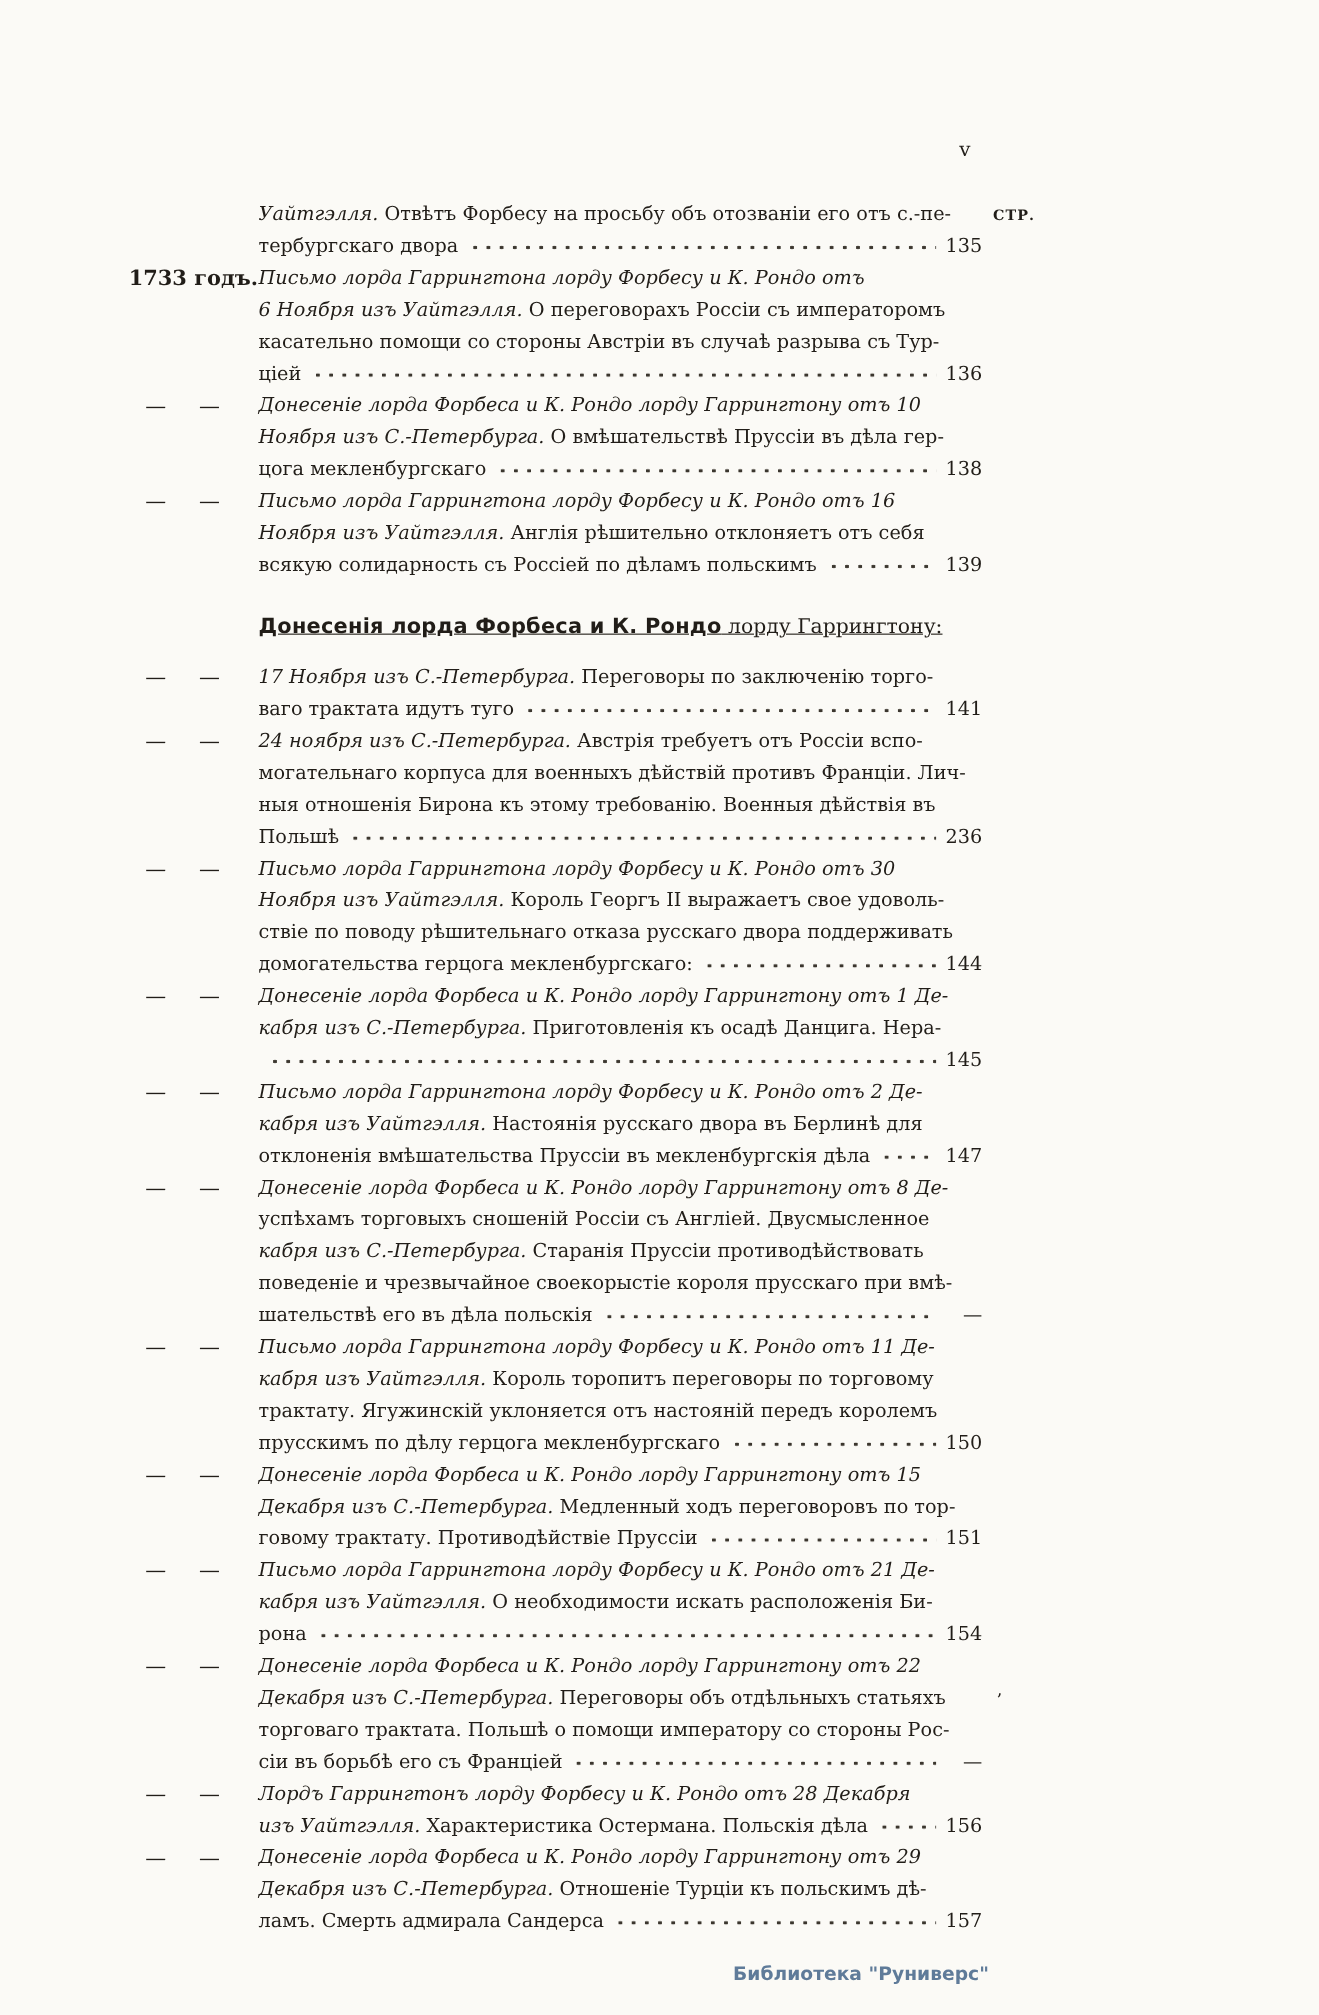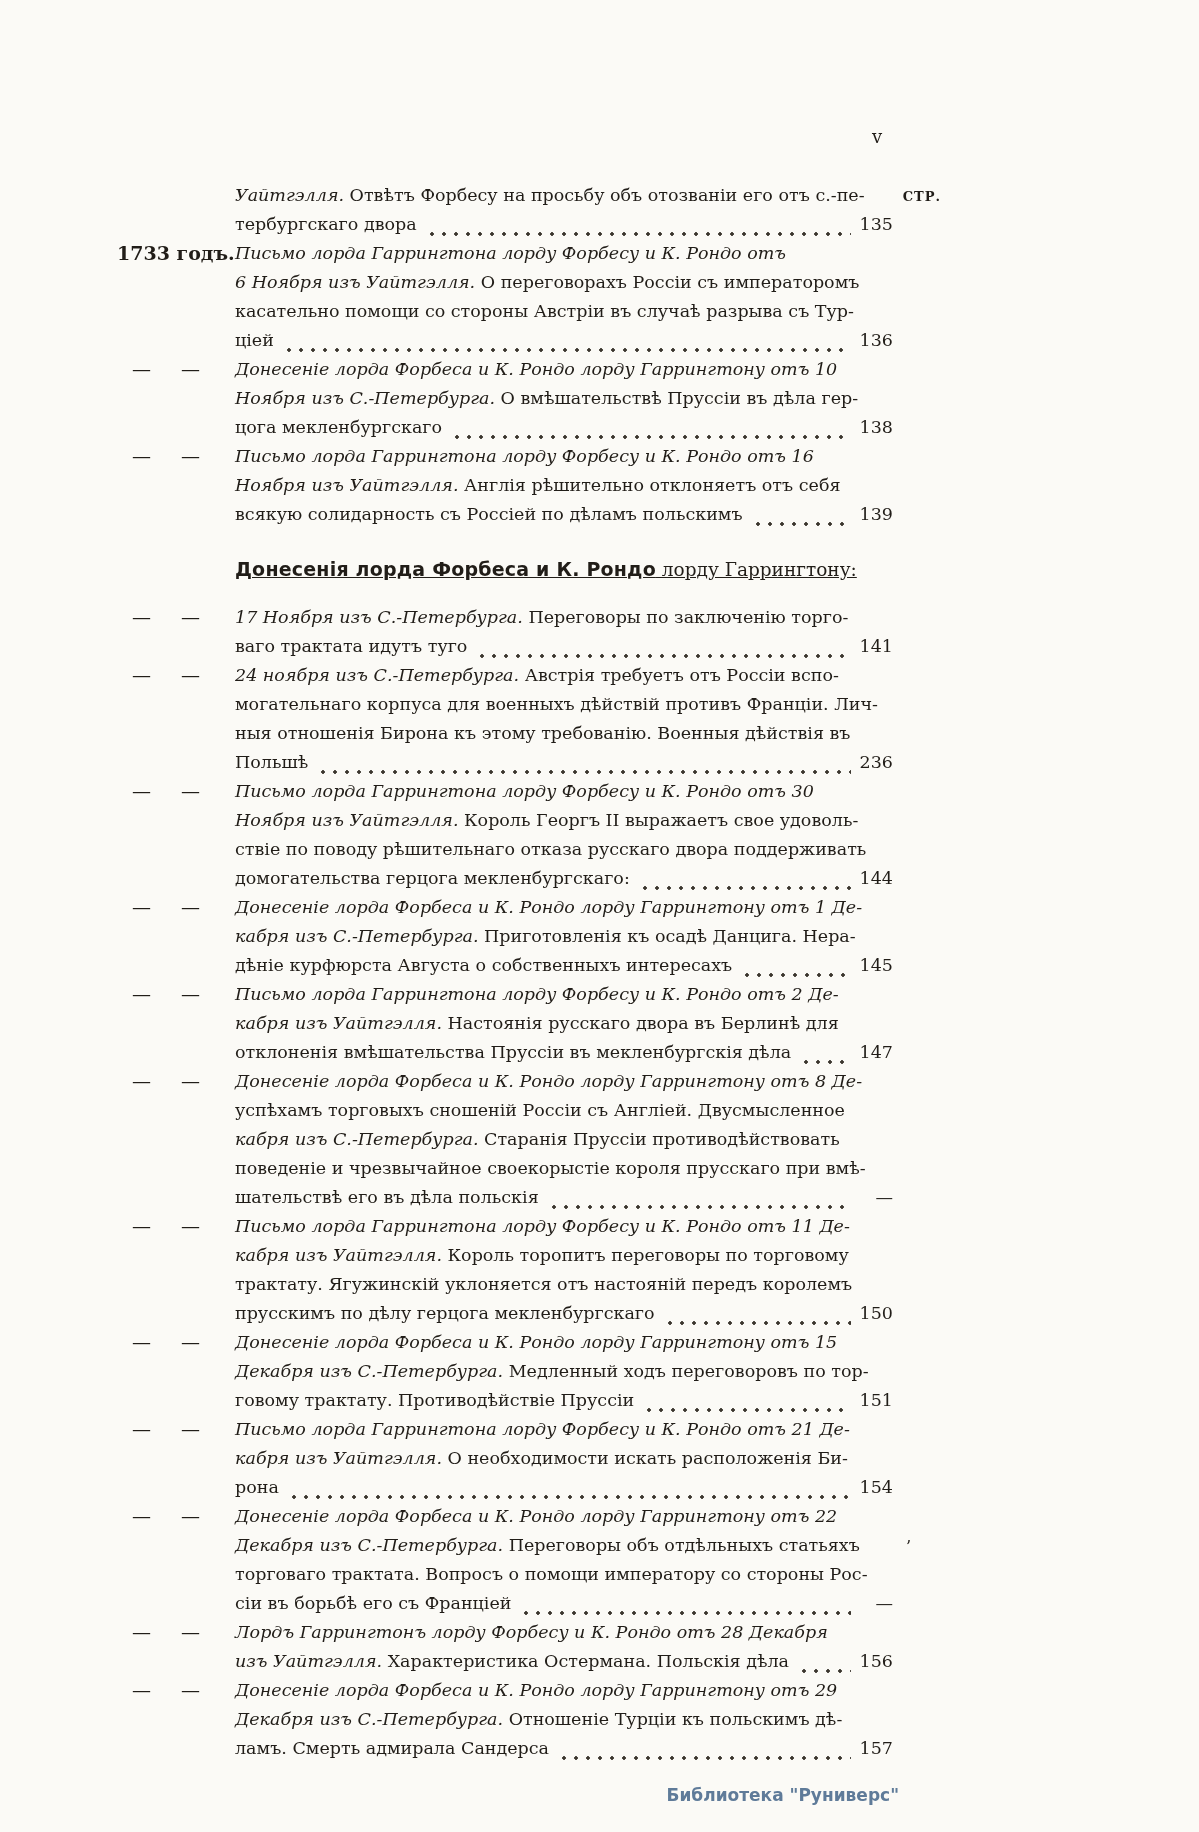--- a/index.html
+++ b/index.html
@@ -25,21 +25,21 @@
   .year {
     position:absolute; left:117px; top:0;
     font-weight:bold; font-size:19px; line-height:29px; white-space:nowrap;
   }
   .ditto { position:absolute; left:132px; top:0; line-height:29px; font-size:19px; white-space:nowrap; }
   .ditto span:first-child { margin-right:30px; }
 
   .body { flex:0 0 658px; font-size:17.5px; line-height:29px; }
   .line { white-space:nowrap; position:relative; }
   .line .it { font-style:italic; }
-  .line.last { display:flex; align-items:flex-end; }
+  .line.last { display:flex; align-items:flex-start; }
   .line.last .lt { flex:0 0 auto; }
   .leader {
     flex:1 1 18px; min-width:18px; height:20px; margin:0 8px 0 9px;
     background-image:radial-gradient(circle, #3b362e 1.55px, rgba(0,0,0,0) 1.8px);
     background-size:12px 6px; background-repeat:repeat-x;
     background-position:left bottom 2px;
   }
   .pagenum { flex:0 0 auto; min-width:34px; text-align:right; font-size:17.5px; }
   .stray { position:absolute; right:-18px; top:1px; font-size:16px; }
 
@@ -159,21 +159,20 @@
         </div>
       </div>
       <div class="row">
         <div class="gutter">
           <div class="ditto"><span>—</span><span>—</span></div>
         </div>
         <div class="body">
           <div class="line"><span class="lt"><span class="it">Донесеніе лорда Форбеса и К. Рондо лорду Гаррингтону отъ 1 Де-</span></span></div>
           <div class="line"><span class="lt"><span class="it">кабря изъ С.-Петербурга.</span><span class="rm"> Приготовленія къ осадѣ Данцига. Нера-</span></span></div>
           <div class="line last">
-            <span class="lt"><span class="rm">дѣніе курфюрста Августа о собственныхъ интересахъ</span></span>
             <span class="leader"></span>
             <span class="pagenum">145</span>
           </div>
         </div>
       </div>
       <div class="row">
         <div class="gutter">
           <div class="ditto"><span>—</span><span>—</span></div>
         </div>
         <div class="body">
@@ -245,21 +244,21 @@
           </div>
         </div>
       </div>
       <div class="row">
         <div class="gutter">
           <div class="ditto"><span>—</span><span>—</span></div>
         </div>
         <div class="body">
           <div class="line"><span class="lt"><span class="it">Донесеніе лорда Форбеса и К. Рондо лорду Гаррингтону отъ 22</span></span></div>
           <div class="line"><span class="lt"><span class="it">Декабря изъ С.-Петербурга.</span><span class="rm"> Переговоры объ отдѣльныхъ статьяхъ</span></span><span class="stray">’</span></div>
-          <div class="line"><span class="lt"><span class="rm">торговаго трактата. Вопросъ о помощи императору со стороны Рос-</span></span></div>
+          <div class="line"><span class="lt"><span class="rm">торговаго трактата. Польшѣ о помощи императору со стороны Рос-</span></span></div>
           <div class="line last">
             <span class="lt"><span class="rm">сіи въ борьбѣ его съ Франціей</span></span>
             <span class="leader"></span>
             <span class="pagenum">—</span>
           </div>
         </div>
       </div>
       <div class="row">
         <div class="gutter">
           <div class="ditto"><span>—</span><span>—</span></div>

